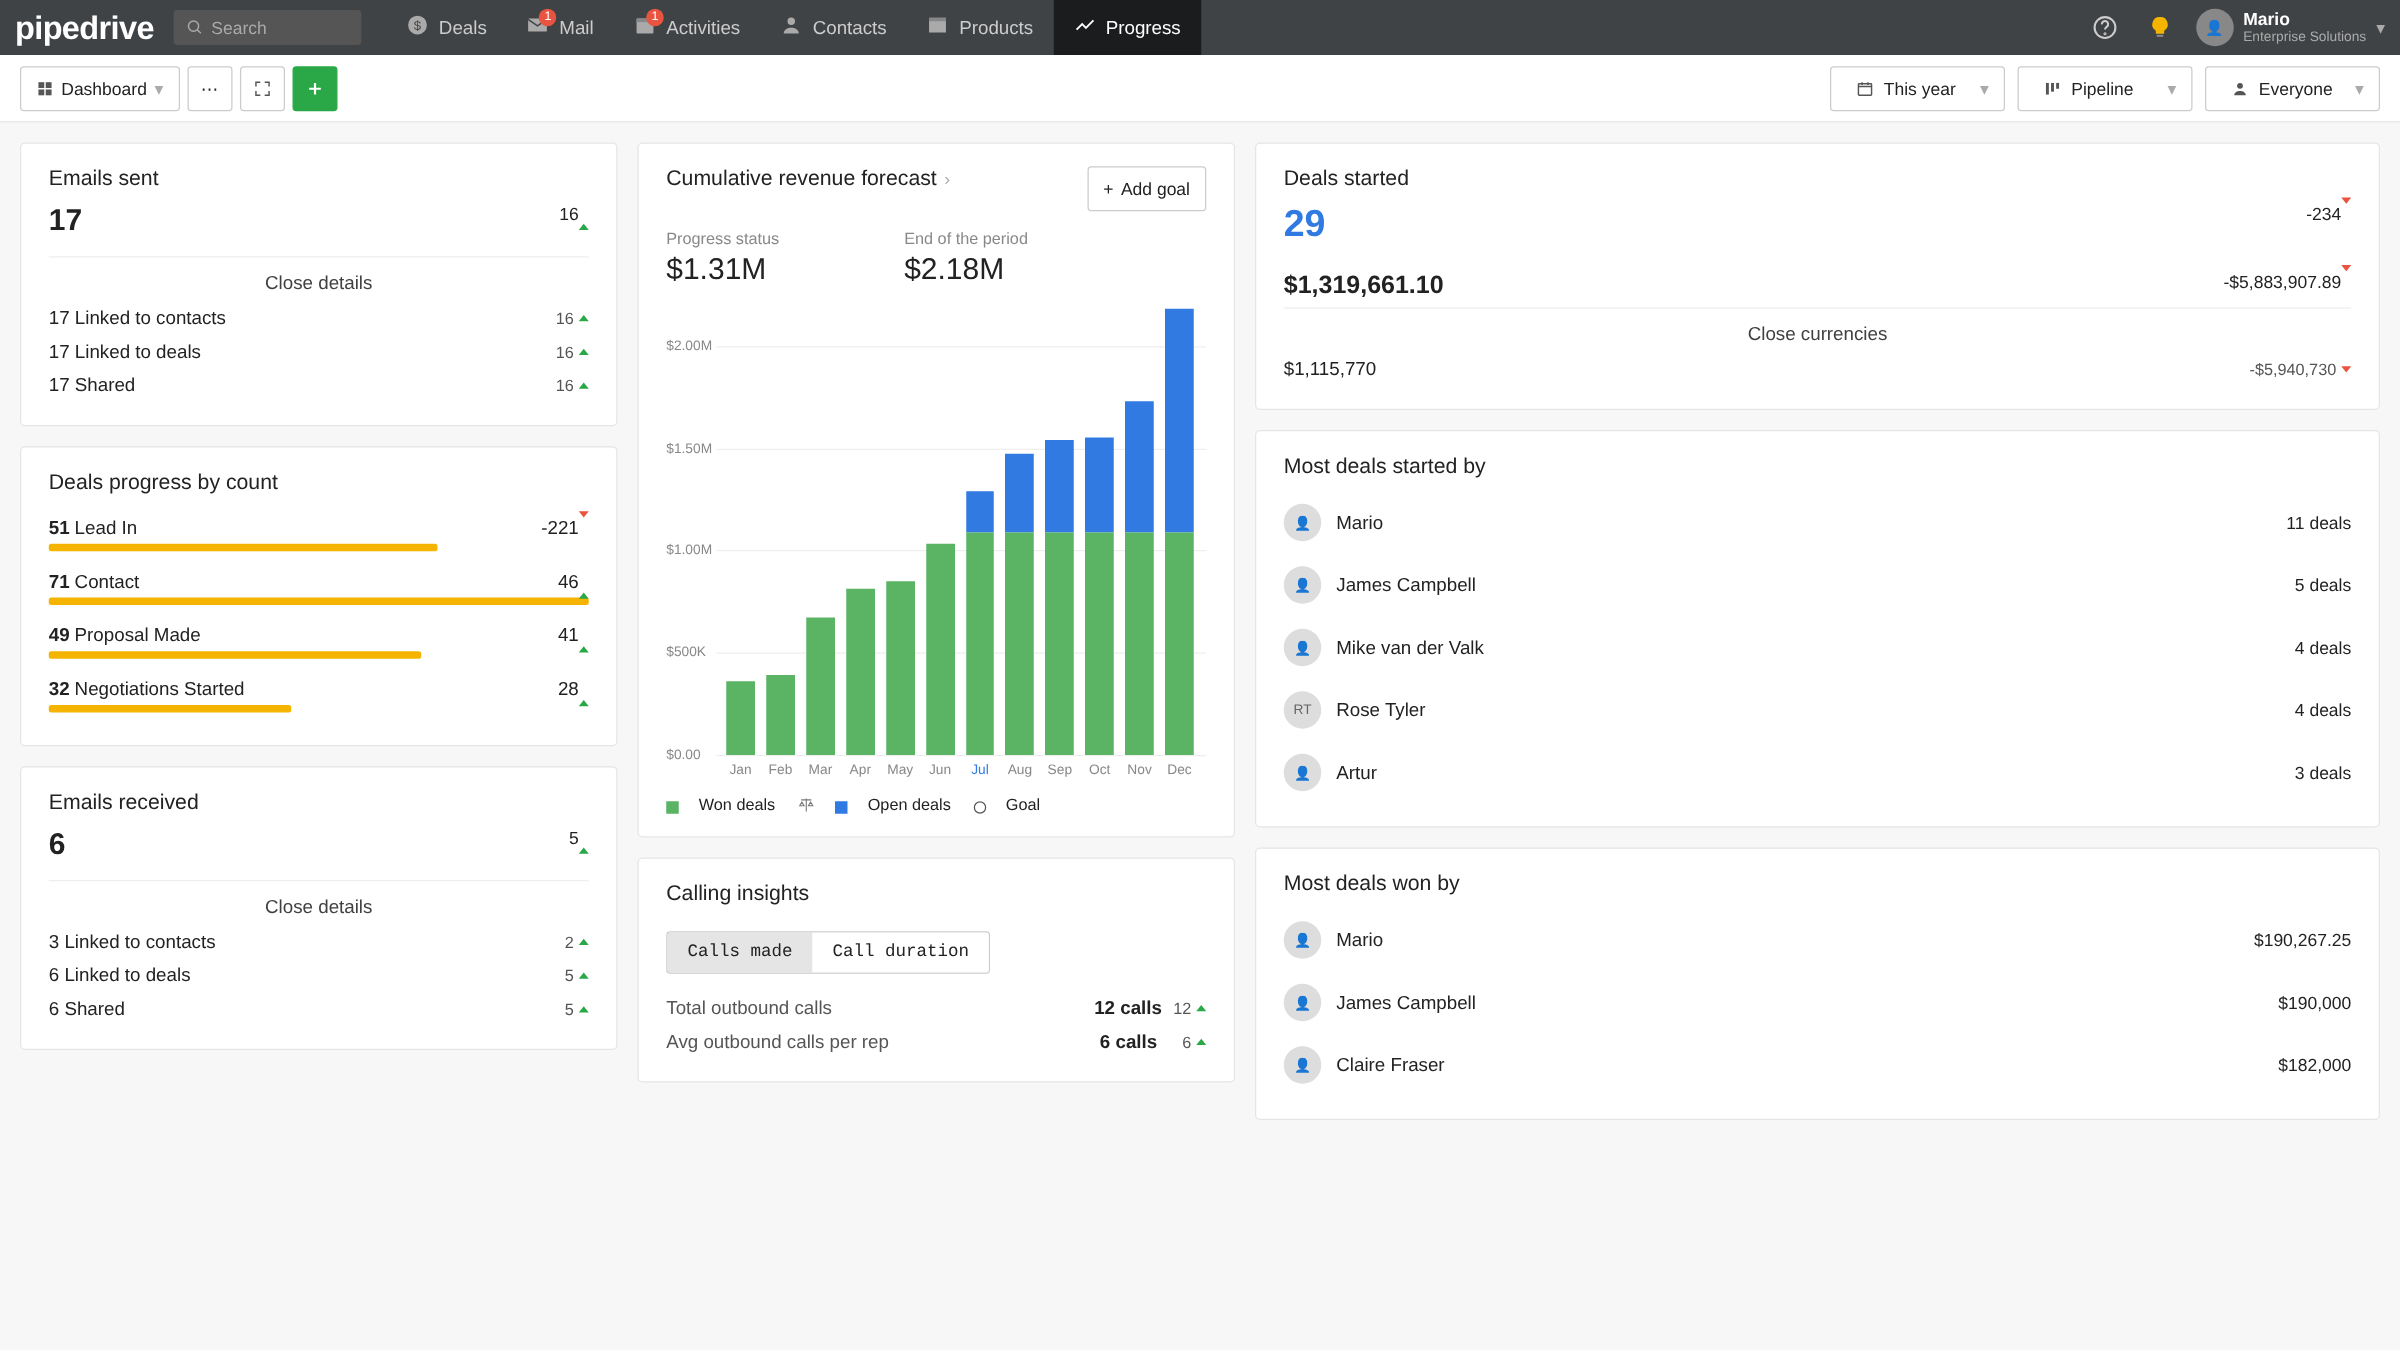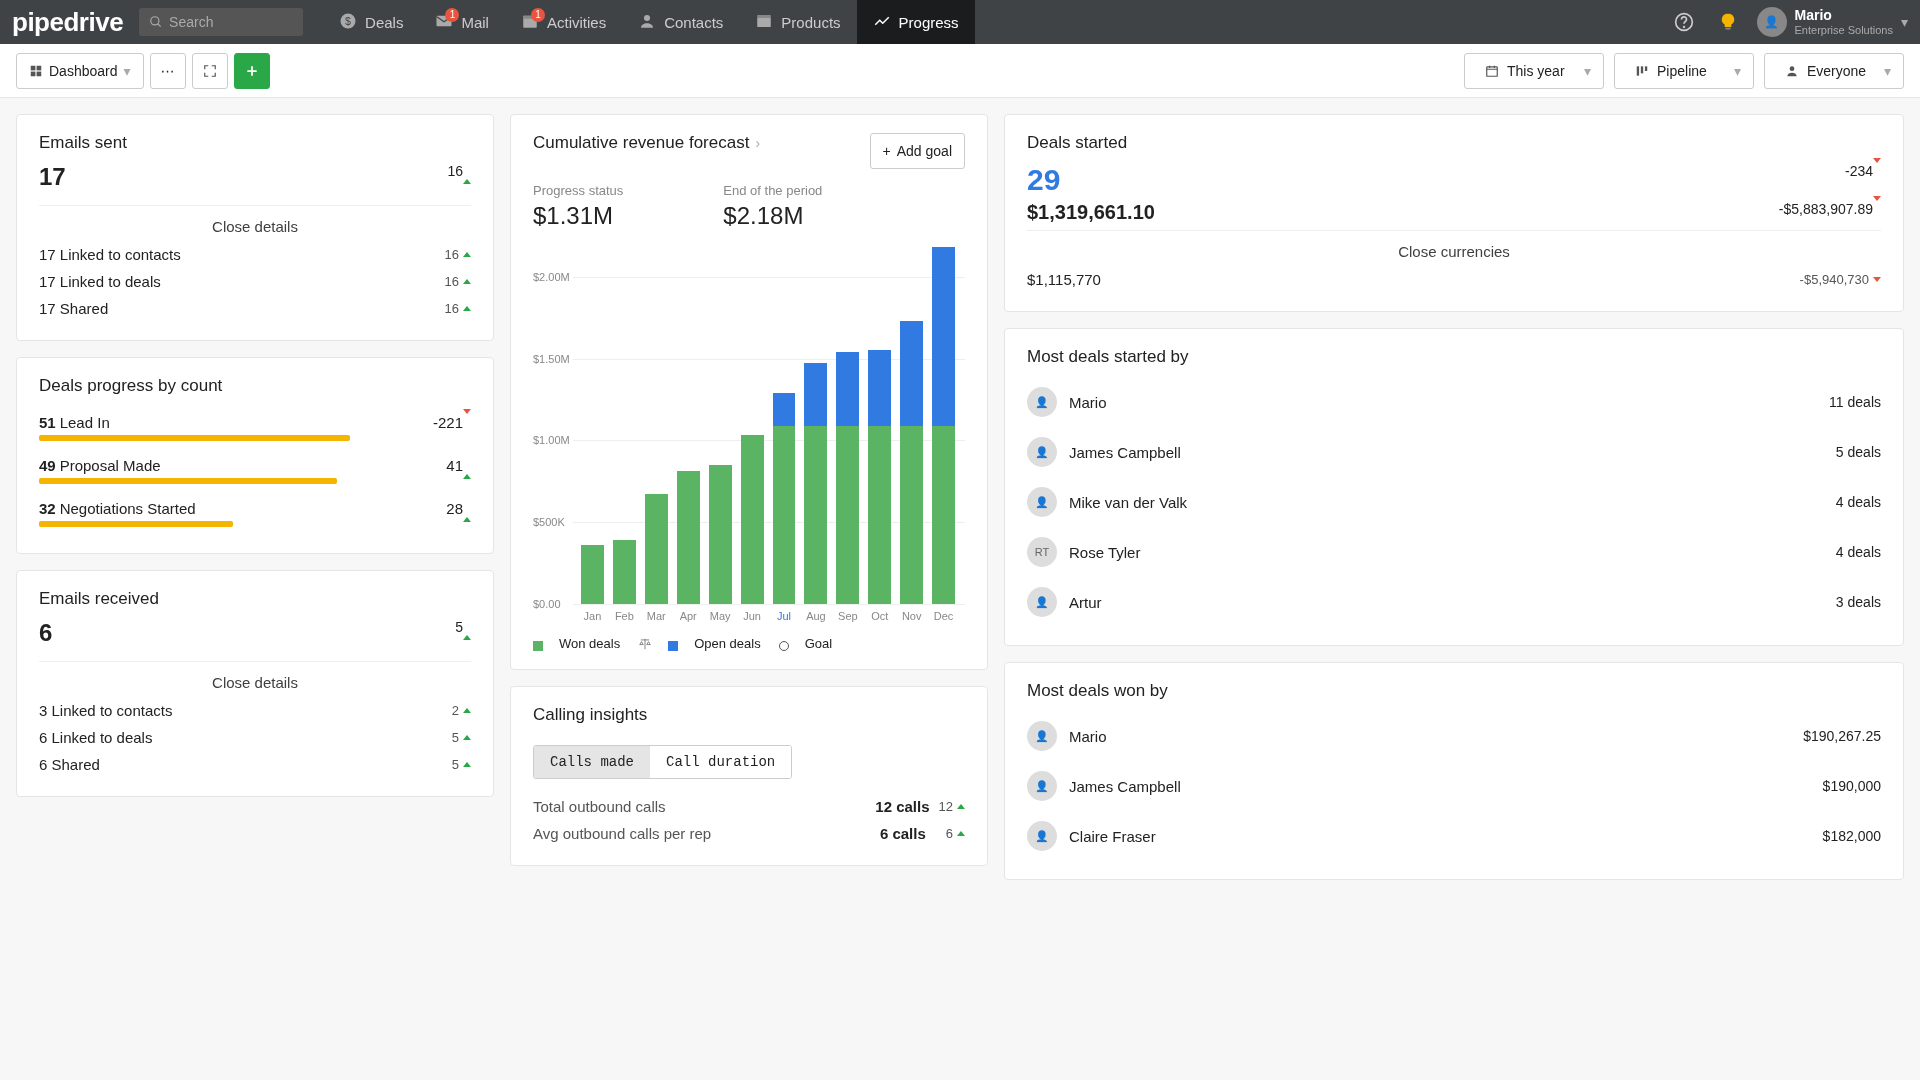--- a/index.html
+++ b/index.html
@@ -1,19 +1,19 @@
 <!DOCTYPE html>
 <html><head>
 <meta charset="utf-8">
 <style>
 * { box-sizing: border-box; margin: 0; padding: 0; }
 body { font-family: -apple-system, BlinkMacSystemFont, "Segoe UI", Helvetica, Arial, sans-serif; background: #f7f7f8; color: #222; font-size: 14px; }
 .topbar { background: #404346; height: 44px; display: flex; align-items: center; padding: 0 12px; color: #fff; }
 .logo { font-size: 26px; font-weight: 700; letter-spacing: -0.5px; margin-right: 16px; }
-.search-box { background: #555; border-radius: 3px; padding: 6px 10px; display: flex; align-items: center; width: 164px; color: #aaa; }
+.search-box { background: #555; border-radius: 3px; padding: 6px 10px; display: flex; align-items: center; width: 150px; color: #aaa; }
 .search-box svg { margin-right: 6px; }
 .nav { display: flex; margin-left: 20px; height: 100%; }
 .nav-item { display: flex; align-items: center; padding: 0 16px; color: #ccc; font-size: 15px; position: relative; cursor: pointer; }
 .nav-item.active { background: #1a1c1d; color: #fff; }
 .nav-item .nicon { margin-right: 8px; position: relative; }
 .badge { position: absolute; top: -4px; right: -6px; background: #e8543f; color: #fff; font-size: 10px; border-radius: 8px; padding: 0 4px; min-width: 14px; text-align: center; line-height: 14px; }
 .top-right { margin-left: auto; display: flex; align-items: center; gap: 14px; }
 .iconbtn { width: 30px; height: 30px; display: flex; align-items: center; justify-content: center; color: #ccc; cursor: pointer; }
 .user { display: flex; align-items: center; gap: 8px; cursor: pointer; }
 .avatar { width: 30px; height: 30px; border-radius: 50%; background: #888; display: flex; align-items: center; justify-content: center; font-size: 12px; color: #fff; }
@@ -246,20 +246,27 @@
       <div id="deals-progress-rows">
           <div class="stage-row">
             <div class="stage-label">
               <span><span class="num">51</span>Lead In</span>
               <span class="val">-221 <span class="caret down"></span></span>
             </div>
             <div class="prog-bar" style="width:72%"></div>
           </div>
           <div class="stage-row">
             <div class="stage-label">
+              <span><span class="num">71</span>Contact</span>
+              <span class="val">46 <span class="caret up"></span></span>
+            </div>
+            <div class="prog-bar" style="width:100%"></div>
+          </div>
+          <div class="stage-row">
+            <div class="stage-label">
               <span><span class="num">49</span>Proposal Made</span>
               <span class="val">41 <span class="caret up"></span></span>
             </div>
             <div class="prog-bar" style="width:69%"></div>
           </div>
           <div class="stage-row">
             <div class="stage-label">
               <span><span class="num">32</span>Negotiations Started</span>
               <span class="val">28 <span class="caret up"></span></span>
             </div>
@@ -425,21 +432,21 @@
               <span class="val">6 <span class="caret up"></span></span>
             </span>
           </div>
         </div>
     </div>
   </div>
 
   <div class="col">
     <div class="card">
       <div class="card-title">Deals started</div>
-      <div class="row-top" style="margin-bottom:4px">
+      <div class="row-top" style="margin-bottom:20px">
         <div class="deals-started-num">29</div>
         <div class="val"><span>-234</span> <span class="caret down"></span></div>
       </div>
       <div class="row-top">
         <div class="deals-started-amt">$1,319,661.10</div>
         <div class="val"><span>-$5,883,907.89</span> <span class="caret down"></span></div>
       </div>
       <div class="hr"></div>
       <div class="close-details">Close currencies</div>
       <div id="currency-rows">

